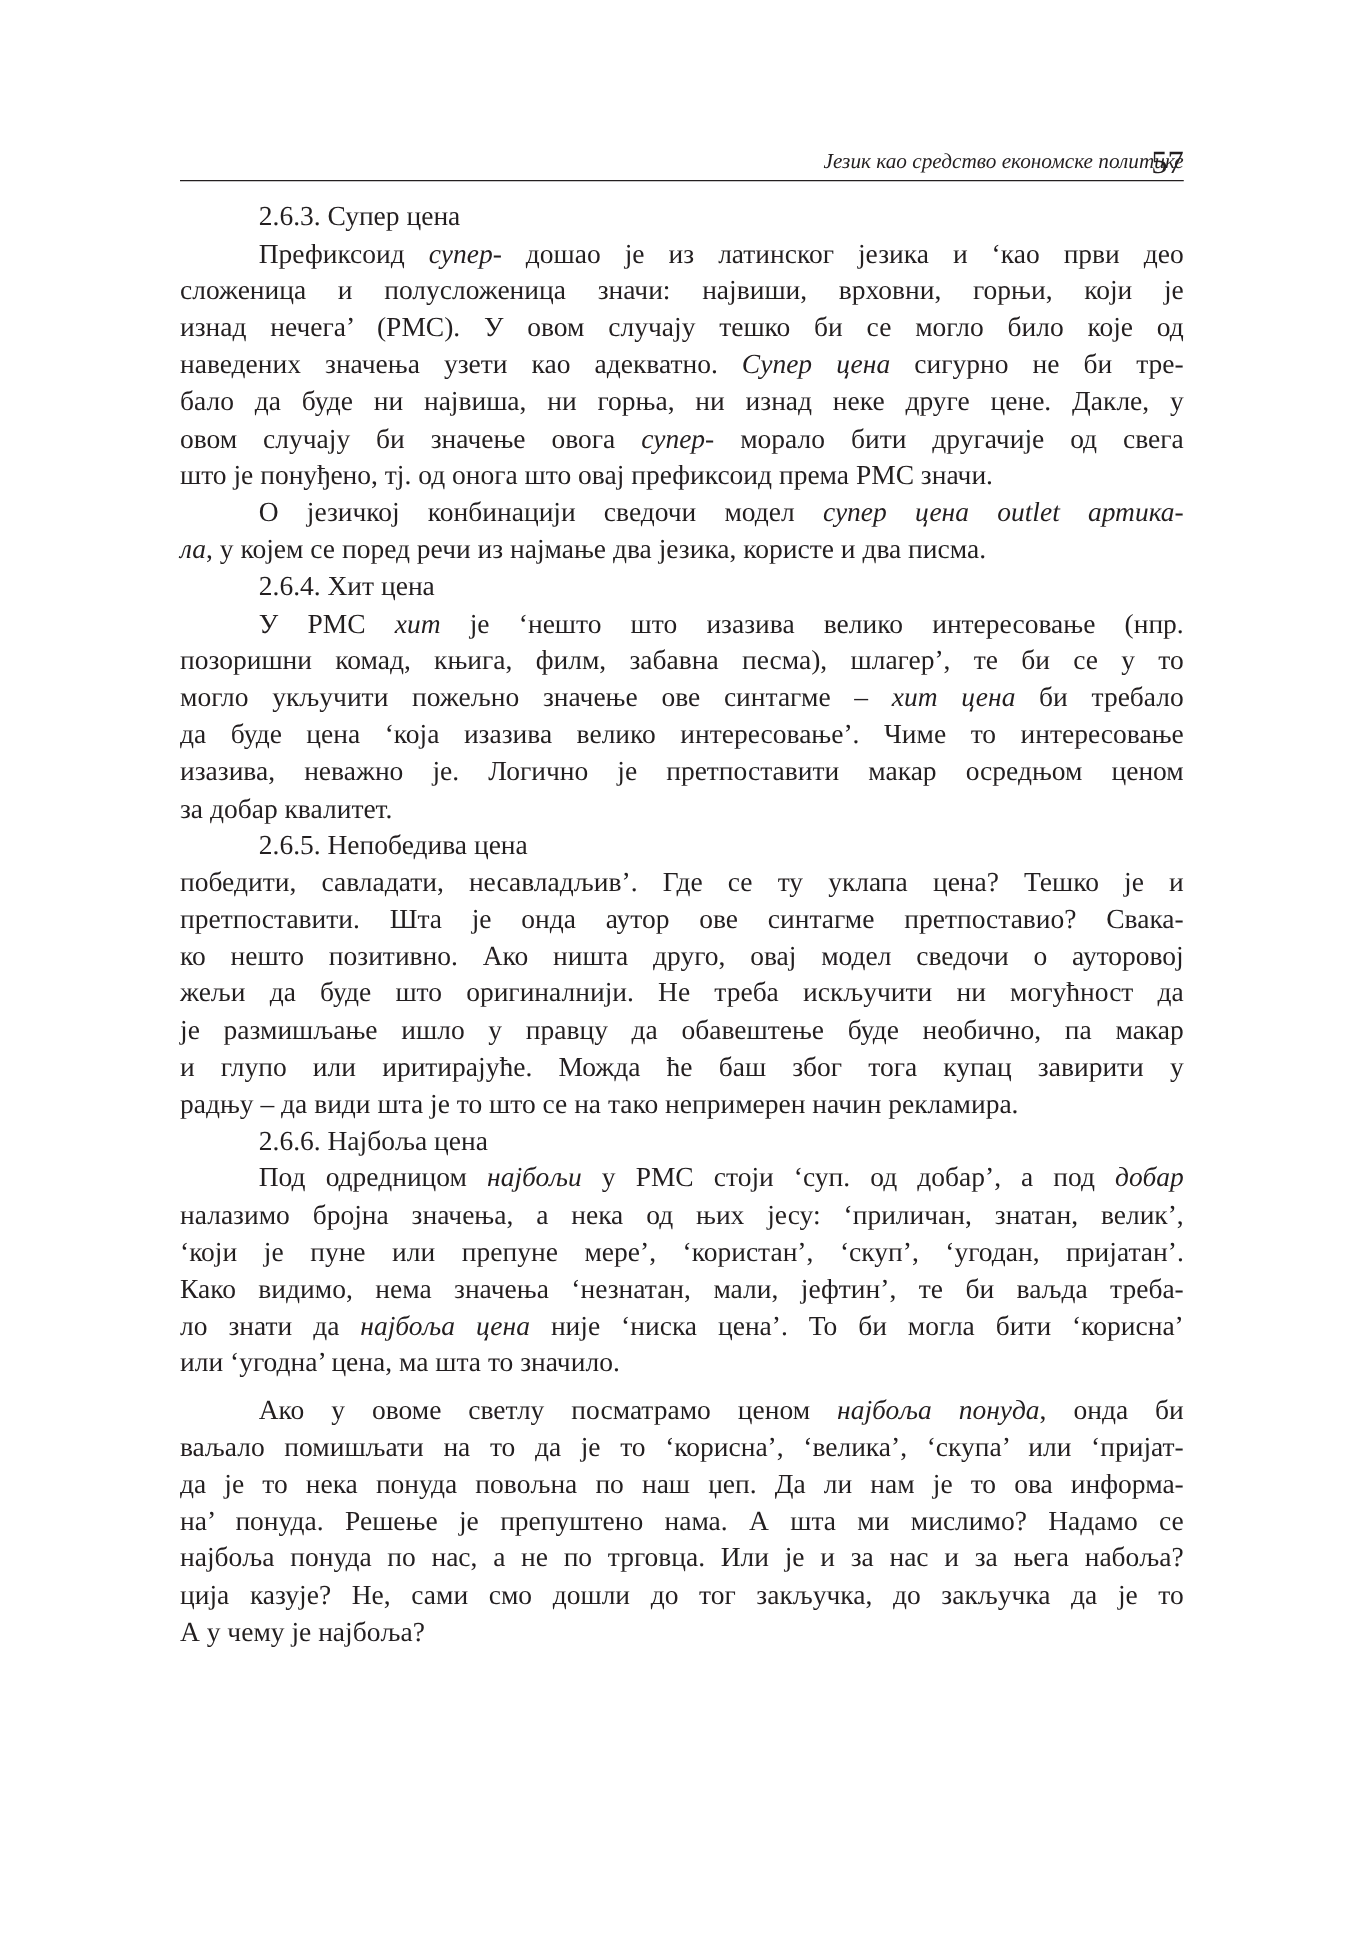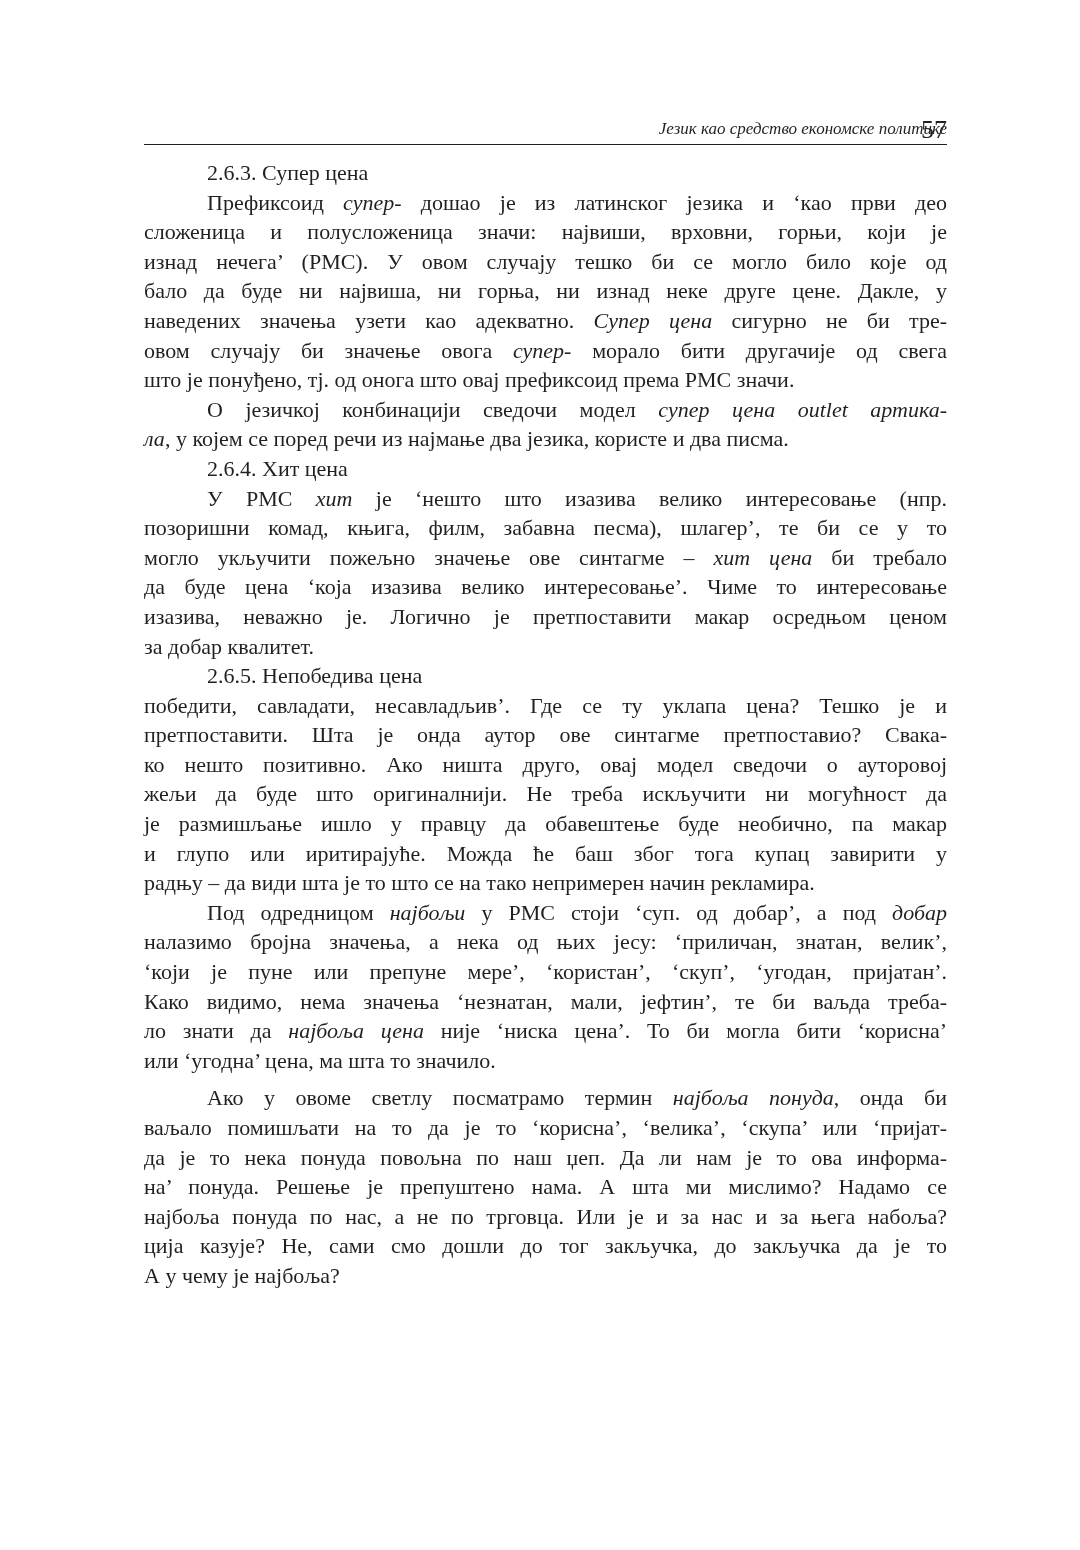--- a/index.html
+++ b/index.html
@@ -28,22 +28,22 @@
     <span class="running-title">Језик као средство економске политике</span>
     <span class="page-number">57</span>
   </div>
   <div class="head-rule"></div>
   <div class="body" id="body">
       <span class="line heading">2.6.3. Супер цена</span>
       <div>
         <span class="line just indent"><span>Префиксоид </span><i>супер-</i><span> дошао је из латинског језика и ‘као први део</span></span>
         <span class="line just"><span>сложеница и полусложеница значи: највиши, врховни, горњи, који је</span></span>
         <span class="line just"><span>изнад нечега’ (РМС). У овом случају тешко би се могло било које од</span></span>
+        <span class="line just"><span>наведених значења узети као адекватно. </span><i>Супер цена</i><span> сигурно не би тре-</span></span>
         <span class="line just"><span>бало да буде ни највиша, ни горња, ни изнад неке друге цене. Дакле, у</span></span>
-        <span class="line just"><span>наведених значења узети као адекватно. </span><i>Супер цена</i><span> сигурно не би тре-</span></span>
         <span class="line just"><span>овом случају би значење овога </span><i>супер-</i><span> морало бити другачије од свега</span></span>
         <span class="line just last"><span>што је понуђено, тј. од онога што овај префиксоид према РМС значи.</span></span>
       </div>
       <div>
         <span class="line just indent"><span>О језичкој конбинацији сведочи модел </span><i>супер цена outlet артика-</i></span>
         <span class="line just last"><i>ла</i><span>, у којем се поред речи из најмање два језика, користе и два писма.</span></span>
       </div>
       <span class="line heading">2.6.4. Хит цена</span>
       <div>
         <span class="line just indent"><span>У РМС </span><i>хит</i><span> је ‘нешто што изазива велико интересовање (нпр.</span></span>
@@ -56,31 +56,32 @@
       <span class="line heading">2.6.5. Непобедива цена</span>
       <div>
         <span class="line just"><span>победити, савладати, несавладљив’. Где се ту уклапа цена? Тешко је и</span></span>
         <span class="line just"><span>претпоставити. Шта је онда аутор ове синтагме претпоставио? Свака-</span></span>
         <span class="line just"><span>ко нешто позитивно. Ако ништа друго, овај модел сведочи о ауторовој</span></span>
         <span class="line just"><span>жељи да буде што оригиналнији. Не треба искључити ни могућност да</span></span>
         <span class="line just"><span>је размишљање ишло у правцу да обавештење буде необично, па макар</span></span>
         <span class="line just"><span>и глупо или иритирајуће. Можда ће баш због тога купац завирити у</span></span>
         <span class="line just last"><span>радњу – да види шта је то што се на тако непримерен начин рекламира.</span></span>
       </div>
+      <span class="line heading">2.6.6. Најбоља цена</span>
       <div>
         <span class="line just indent"><span>Под одредницом </span><i>најбољи</i><span> у РМС стоји ‘суп. од добар’, а под </span><i>добар</i></span>
         <span class="line just"><span>налазимо бројна значења, а нека од њих јесу: ‘приличан, знатан, велик’,</span></span>
         <span class="line just"><span>‘који је пуне или препуне мере’, ‘користан’, ‘скуп’, ‘угодан, пријатан’.</span></span>
         <span class="line just"><span>Како видимо, нема значења ‘незнатан, мали, јефтин’, те би ваљда треба-</span></span>
         <span class="line just"><span>ло знати да </span><i>најбоља цена</i><span> није ‘ниска цена’. То би могла бити ‘корисна’</span></span>
         <span class="line just last"><span>или ‘угодна’ цена, ма шта то значило.</span></span>
       </div>
       <div class="para-gap"></div>
       <div>
-        <span class="line just indent"><span>Ако у овоме светлу посматрамо термин </span><i>најбоља понуда</i><span>, онда би</span></span>
+        <span class="line just indent"><span>Ако у овоме светлу посматрамо ценом </span><i>најбоља понуда</i><span>, онда би</span></span>
         <span class="line just"><span>ваљало помишљати на то да је то ‘корисна’, ‘велика’, ‘скупа’ или ‘пријат-</span></span>
         <span class="line just"><span>да је то нека понуда повољна по наш џеп. Да ли нам је то ова информа-</span></span>
         <span class="line just"><span>на’ понуда. Решење је препуштено нама. А шта ми мислимо? Надамо се</span></span>
         <span class="line just"><span>најбоља понуда по нас, а не по трговца. Или је и за нас и за њега набоља?</span></span>
         <span class="line just"><span>ција казује? Не, сами смо дошли до тог закључка, до закључка да је то</span></span>
         <span class="line just last"><span>А у чему је најбоља?</span></span>
       </div>
     </div>
 </div>
 

